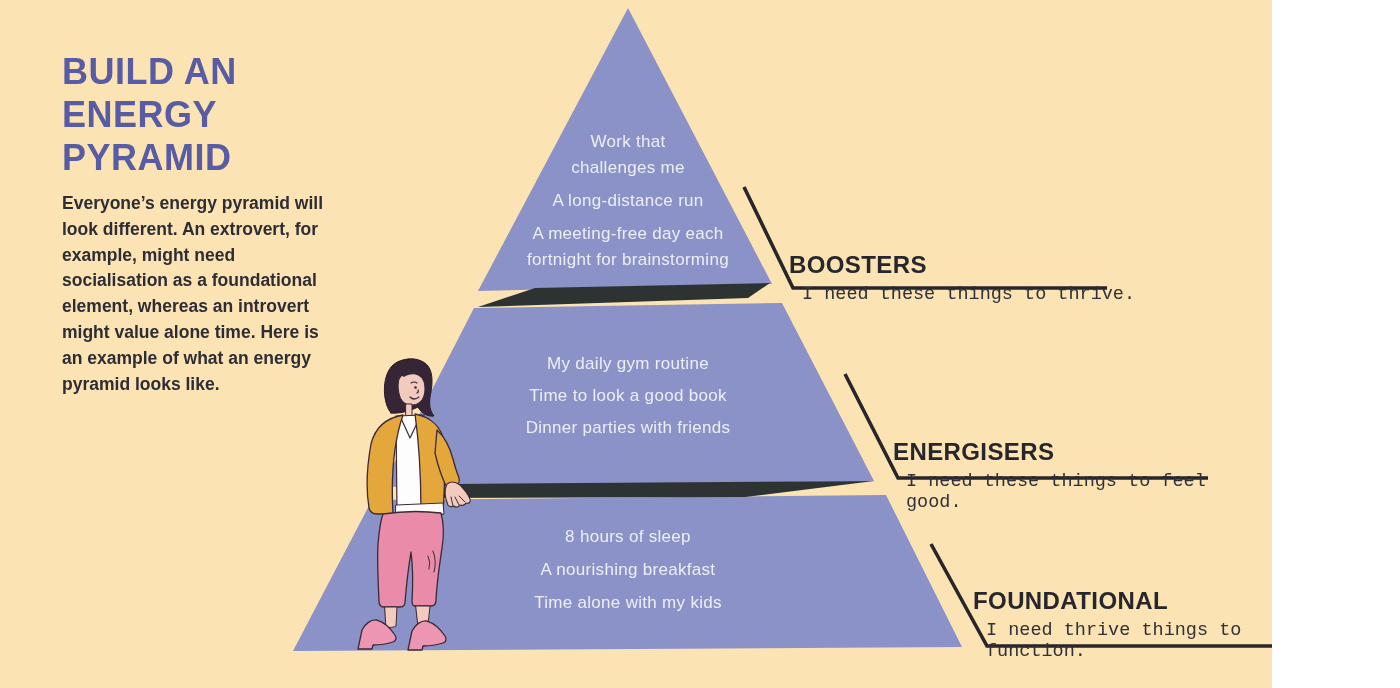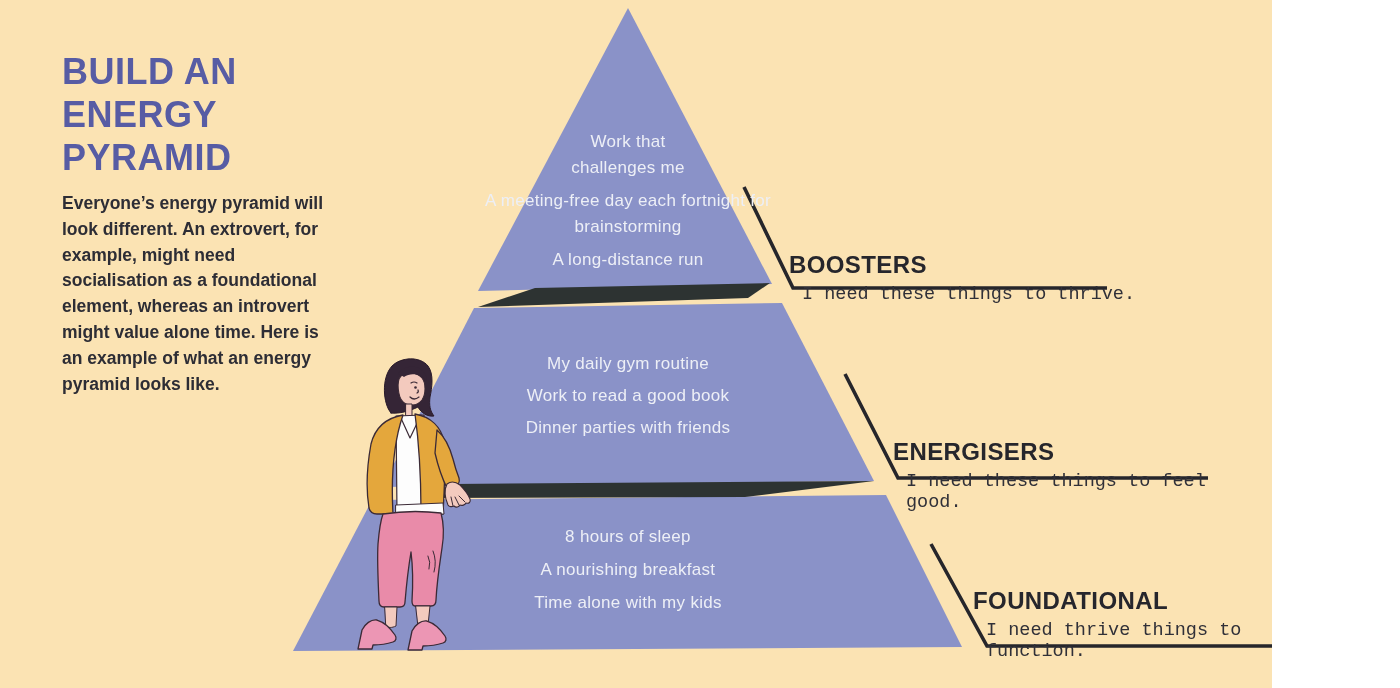--- a/index.html
+++ b/index.html
@@ -132,26 +132,26 @@
 
   <div class="page-title">
     <div>BUILD AN</div>
     <div>ENERGY</div>
     <div>PYRAMID</div>
   </div>
   <div class="intro">Everyone’s energy pyramid will look different. An extrovert, for example, might need socialisation as a foundational element, whereas an introvert might value alone time. Here is an example of what an energy pyramid looks like.</div>
 
   <div class="tier-items" id="tier1-items">
     <div class="item">Work that challenges me</div>
+    <div class="item">A long-distance run</div>
     <div class="item">A meeting-free day each fortnight for brainstorming</div>
-    <div class="item">A long-distance run</div>
   </div>
   <div class="tier-items" id="tier2-items">
     <div class="item">My daily gym routine</div>
-    <div class="item">Work to read a good book</div>
+    <div class="item">Time to look a good book</div>
     <div class="item">Dinner parties with friends</div>
   </div>
   <div class="tier-items" id="tier3-items">
     <div class="item">8 hours of sleep</div>
     <div class="item">A nourishing breakfast</div>
     <div class="item">Time alone with my kids</div>
   </div>
 
   <div class="callout-label" id="label-boosters">
     <h2>BOOSTERS</h2>

